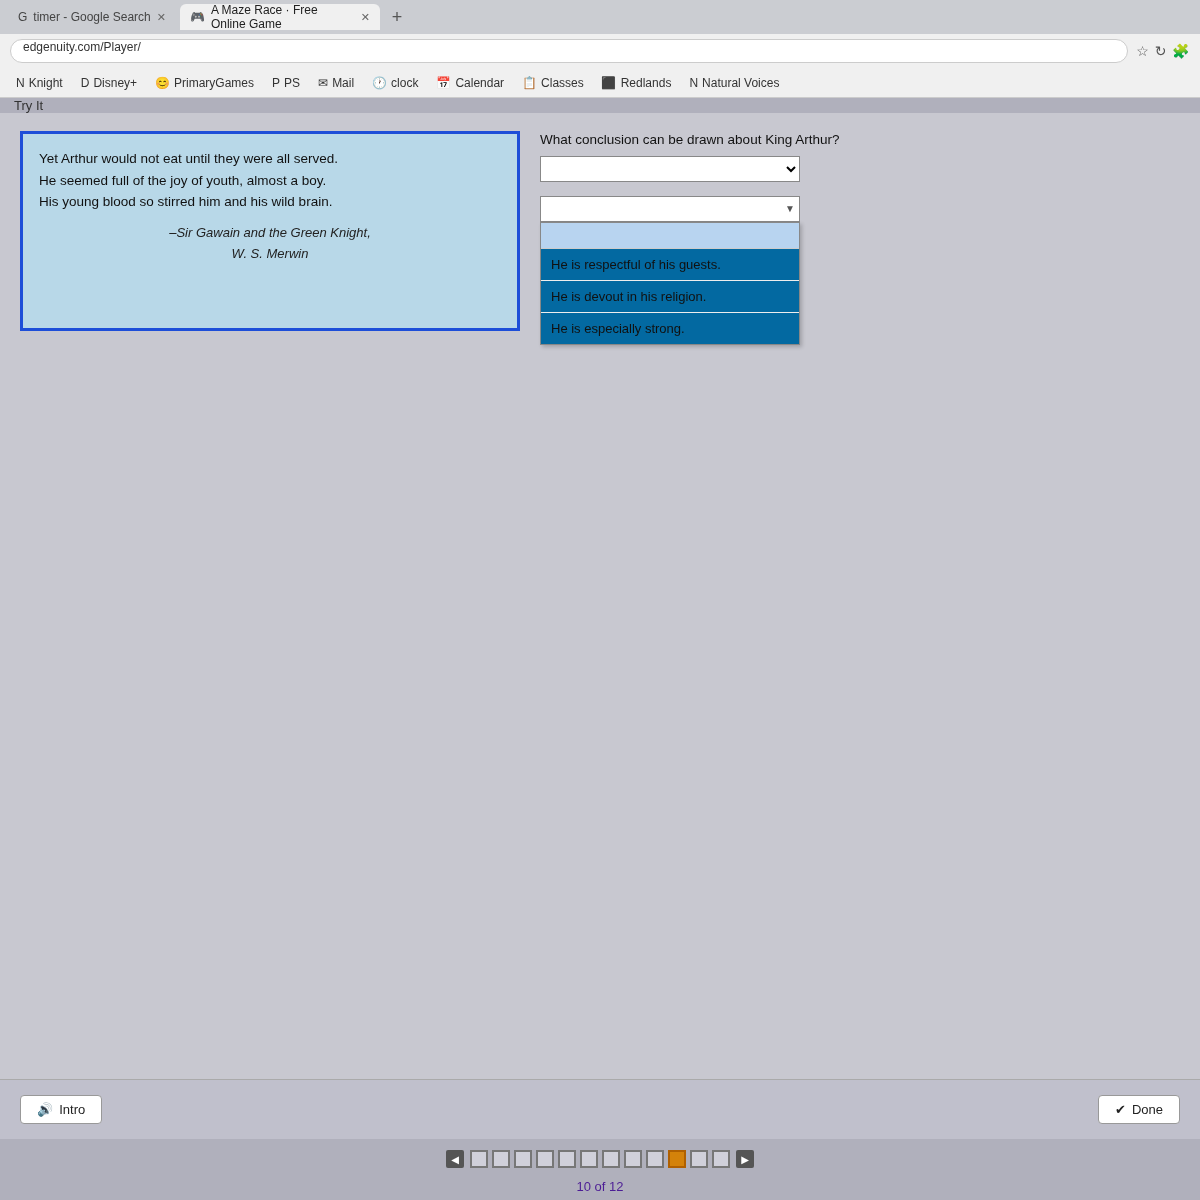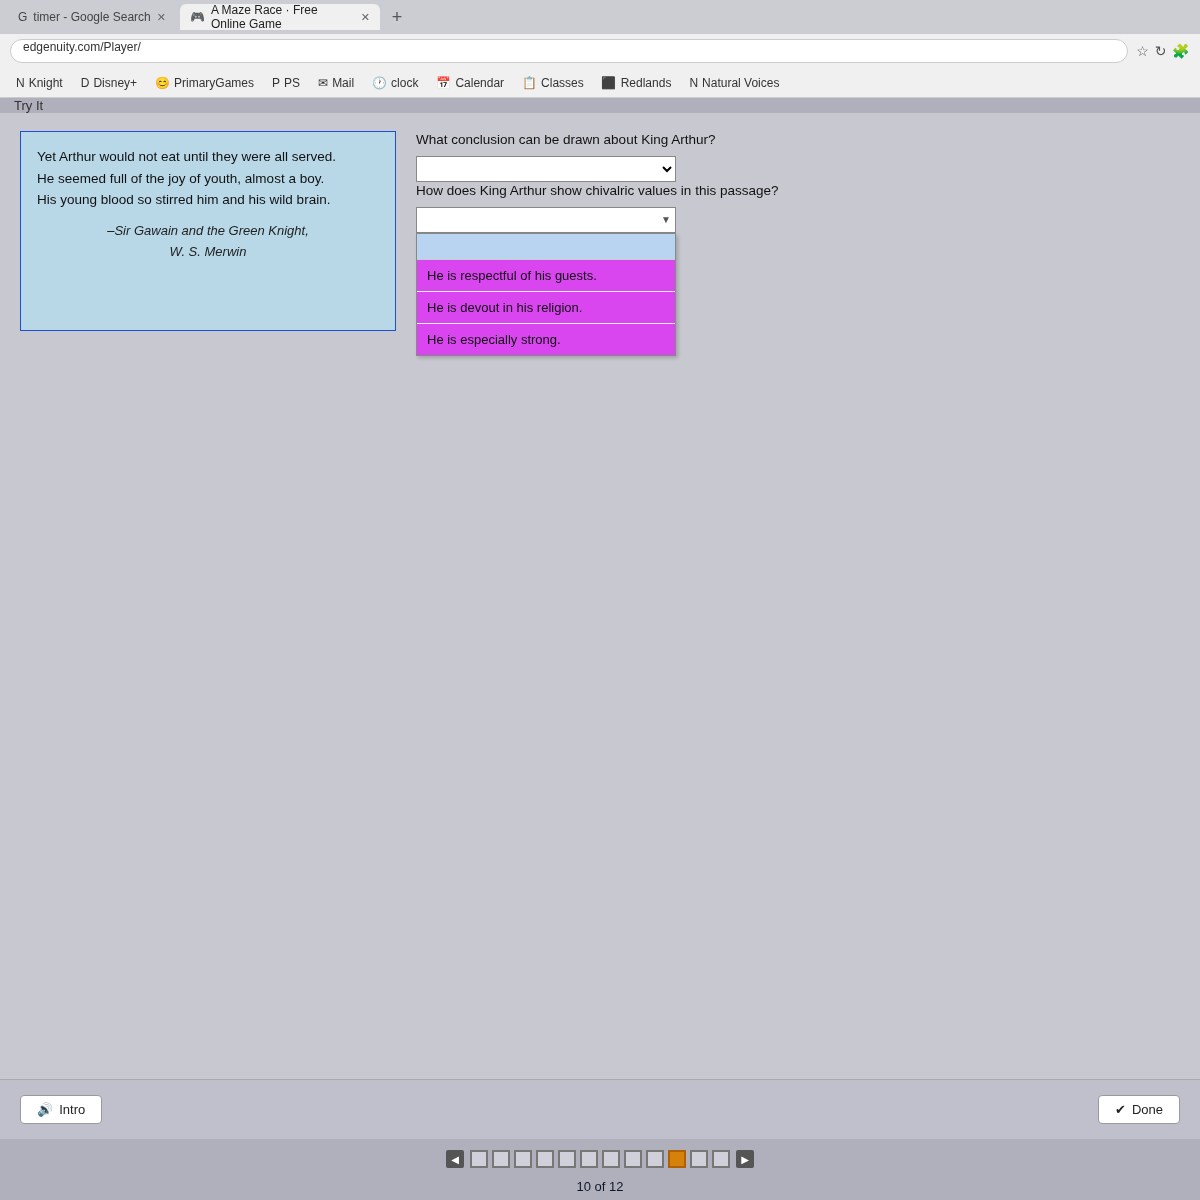--- a/index.html
+++ b/index.html
@@ -155,23 +155,23 @@
 
     .questions-row {
       display: flex;
       gap: 20px;
       align-items: flex-start;
     }
 
     
     .passage-box {
       background: #b8d8e8;
-      border: 1px solid #1d4ed8;
+      border: 3px solid #1d4ed8;
       padding: 14px 16px;
-      width: 376px;
+      width: 500px;
       min-height: 200px;
       font-size: 13.5px;
       line-height: 1.6;
       color: #111;
     }
 
     .passage-text {
       margin-bottom: 10px;
     }
 
@@ -180,20 +180,21 @@
       font-style: italic;
       font-size: 13px;
       color: #222;
     }
 
     
     .questions-area {
       flex: 1;
       display: flex;
       flex-direction: column;
+      gap: 14px;
     }
 
     .question-block {
       display: flex;
       flex-direction: column;
       gap: 6px;
     }
 
     .question-label {
       font-size: 13.5px;
@@ -235,21 +236,21 @@
     .dropdown-trigger .arrow {
       font-size: 10px;
       color: #555;
     }
 
     .dropdown-list {
       position: absolute;
       top: 26px;
       left: 0;
       width: 260px;
-      background: #d946ef;
+      background: #0369a1;
       border: 1px solid #888;
       z-index: 10;
       box-shadow: 2px 2px 4px rgba(0,0,0,0.2);
     }
 
     .dropdown-header-row {
       background: #b8d4f0;
       height: 26px;
       border-bottom: 1px solid #ccc;
     }
@@ -343,21 +344,21 @@
     .progress-sq.active {
       background: #d4820a;
       border-color: #b06000;
     }
 
     .page-counter {
       background: #b0b0bc;
       text-align: center;
       padding-bottom: 6px;
       font-size: 13px;
-      color: #0f172a;
+      color: #4c1d95;
     }
   </style>
 </head>
 <body>
 
 <div class="browser-chrome">
 
   <div class="tab-bar">
     <div class="tab">
       <span class="tab-icon">G</span>
@@ -452,21 +453,20 @@
           <select class="dropdown-select">
             <option value=""></option>
             <option value="opt1">He is respectful of his guests.</option>
             <option value="opt2">He challenges knights to fight.</option>
             <option value="opt3">He is devout in his religion.</option>
             <option value="opt4">He is especially strong.</option>
           </select>
         </div>
 
         <div class="question-block">
-          <div class="question-label">How does King Arthur show chivalric values in this passage?</div>
 
           <div class="dropdown-open-container">
             <div class="dropdown-trigger">
               <span></span>
               <span class="arrow">▼</span>
             </div>
             <div class="dropdown-list">
               <div class="dropdown-header-row"></div>
               <div class="dropdown-option">He is respectful of his guests.</div>
               <div class="dropdown-option">He is devout in his religion.</div>

